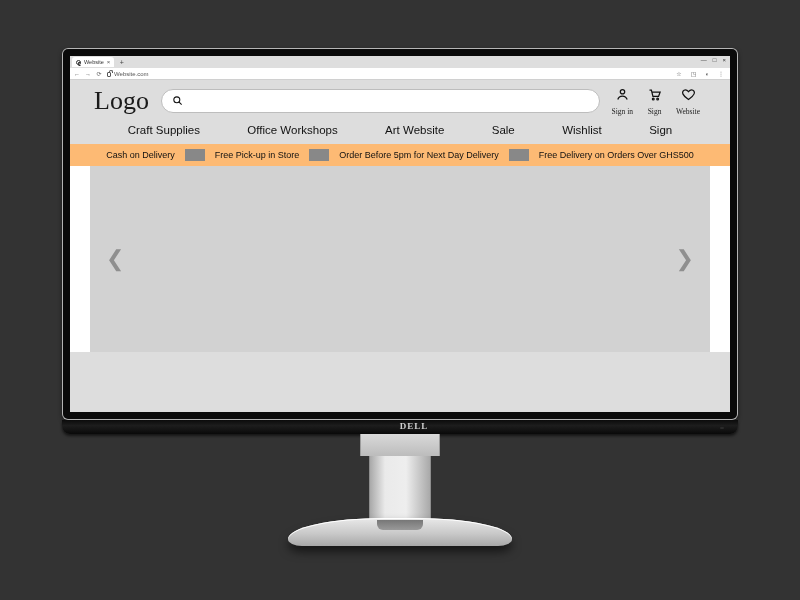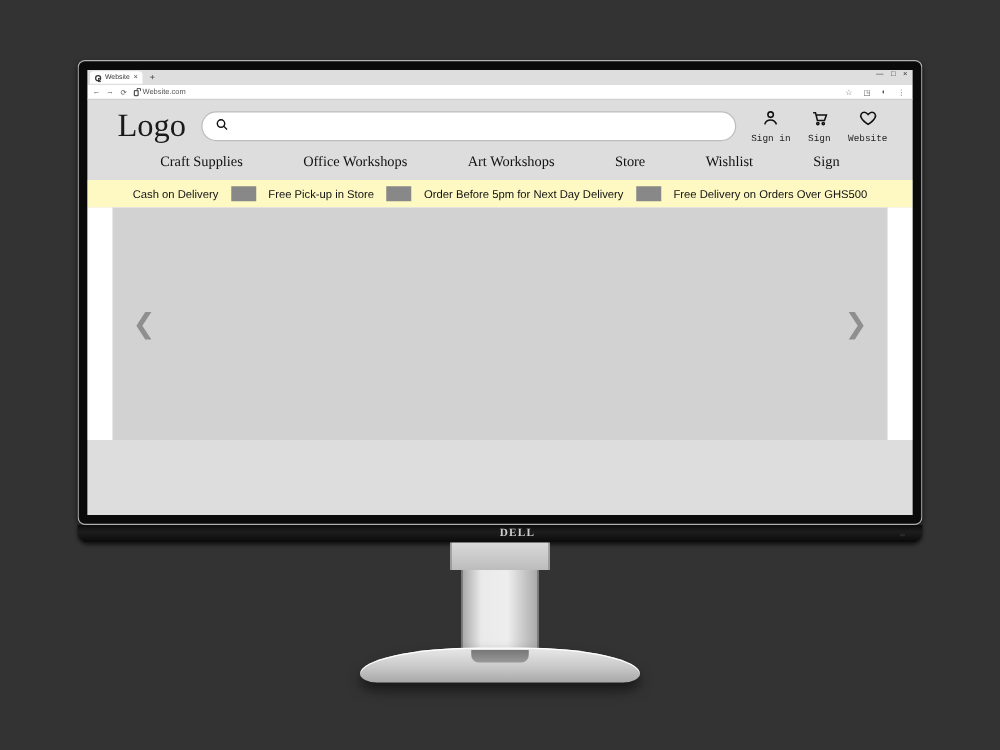--- a/index.html
+++ b/index.html
@@ -109,47 +109,47 @@
     flex:1; display:flex; align-items:center; gap:3px;
   }
   .lock { width:4px; height:5px; border:0.7px solid #555; border-radius:1px; position:relative; top:0.5px;}
   .lock::before{content:"";position:absolute;left:0.5px;top:-2.5px;width:2px;height:2px;border:0.7px solid #555;border-bottom:none;border-radius:2px 2px 0 0;}
   .addr-right { display:flex; gap:5px; align-items:center; }
   .pill { padding:0 2px; }
 
   
   .site { background:#dddddd; height: calc(100% - 24px); font-family: Georgia, 'Times New Roman', serif; color:#1a1a1a;}
   .site .topbar {
-    display:flex; align-items:center; padding:6px 20px 4px 24px; gap:12px;
+    display:flex; align-items:center; padding:6px 30px 4px 24px; gap:12px;
   }
   .logo { font-size:26px; font-weight:400; }
   .searchbox {
     flex:1; height:24px; background:#fff;
     border:1px solid #bdbdbd; border-radius:12px;
     display:flex; align-items:center; padding:0 10px;
   }
   .searchbox svg { width:11px; height:11px; }
   .search-input {
     border:none; outline:none; flex:1; font-size:10px; margin-left:6px;
     background:transparent; font-family: inherit;
   }
   .acct-group { display:flex; gap:14px; align-items:flex-start; }
   .acct-item { display:flex; flex-direction:column; align-items:center; gap:1px; }
   .acct-item svg { width:15px; height:15px; }
-  .acct-item .lbl { font-size:7.5px; font-family: Liberation Mono, monospace; color:#222; }
+  .acct-item .lbl { font-size:7.5px; font-family: Liberation Serif, serif; color:#222; }
 
   .navbar {
     display:flex; justify-content:space-around;
     padding:4px 34px 8px 34px;
     font-family: Arial, sans-serif; font-size:11.5px; color:#111;
   }
-  .navbar span { cursor:pointer;font-family:Liberation Serif, serif; }
+  .navbar span { cursor:pointer; }
 
   .usps {
-    background:#fef9c3;
+    background:#fdba74;
     display:flex; justify-content:center; align-items:center;
     font-family: Arial, sans-serif; font-size:9px; color:#111;
     padding:5px 0;
   }
   .usps span { padding:0 10px; }
   .usps .divider { width:1px; height:12px; background:#888; }
 
   .hero-wrap { padding:0 20px; background:#fff; }
   .hero {
     position:relative;
@@ -238,22 +238,22 @@
               </svg>
             </span>
             <span class="lbl">Website</span>
           </div>
         </div>
       </div>
 
       <div class="navbar">
         <span>Craft Supplies</span>
         <span>Office Workshops</span>
-        <span>Art Workshops</span>
-        <span>Store</span>
+        <span>Art Website</span>
+        <span>Sale</span>
         <span>Wishlist</span>
         <span>Sign</span>
       </div>
 
       <div class="usps">
         <span>Cash on Delivery</span>
         <span class="divider"></span>
         <span>Free Pick-up in Store</span>
         <span class="divider"></span>
         <span>Order Before 5pm for Next Day Delivery</span>

